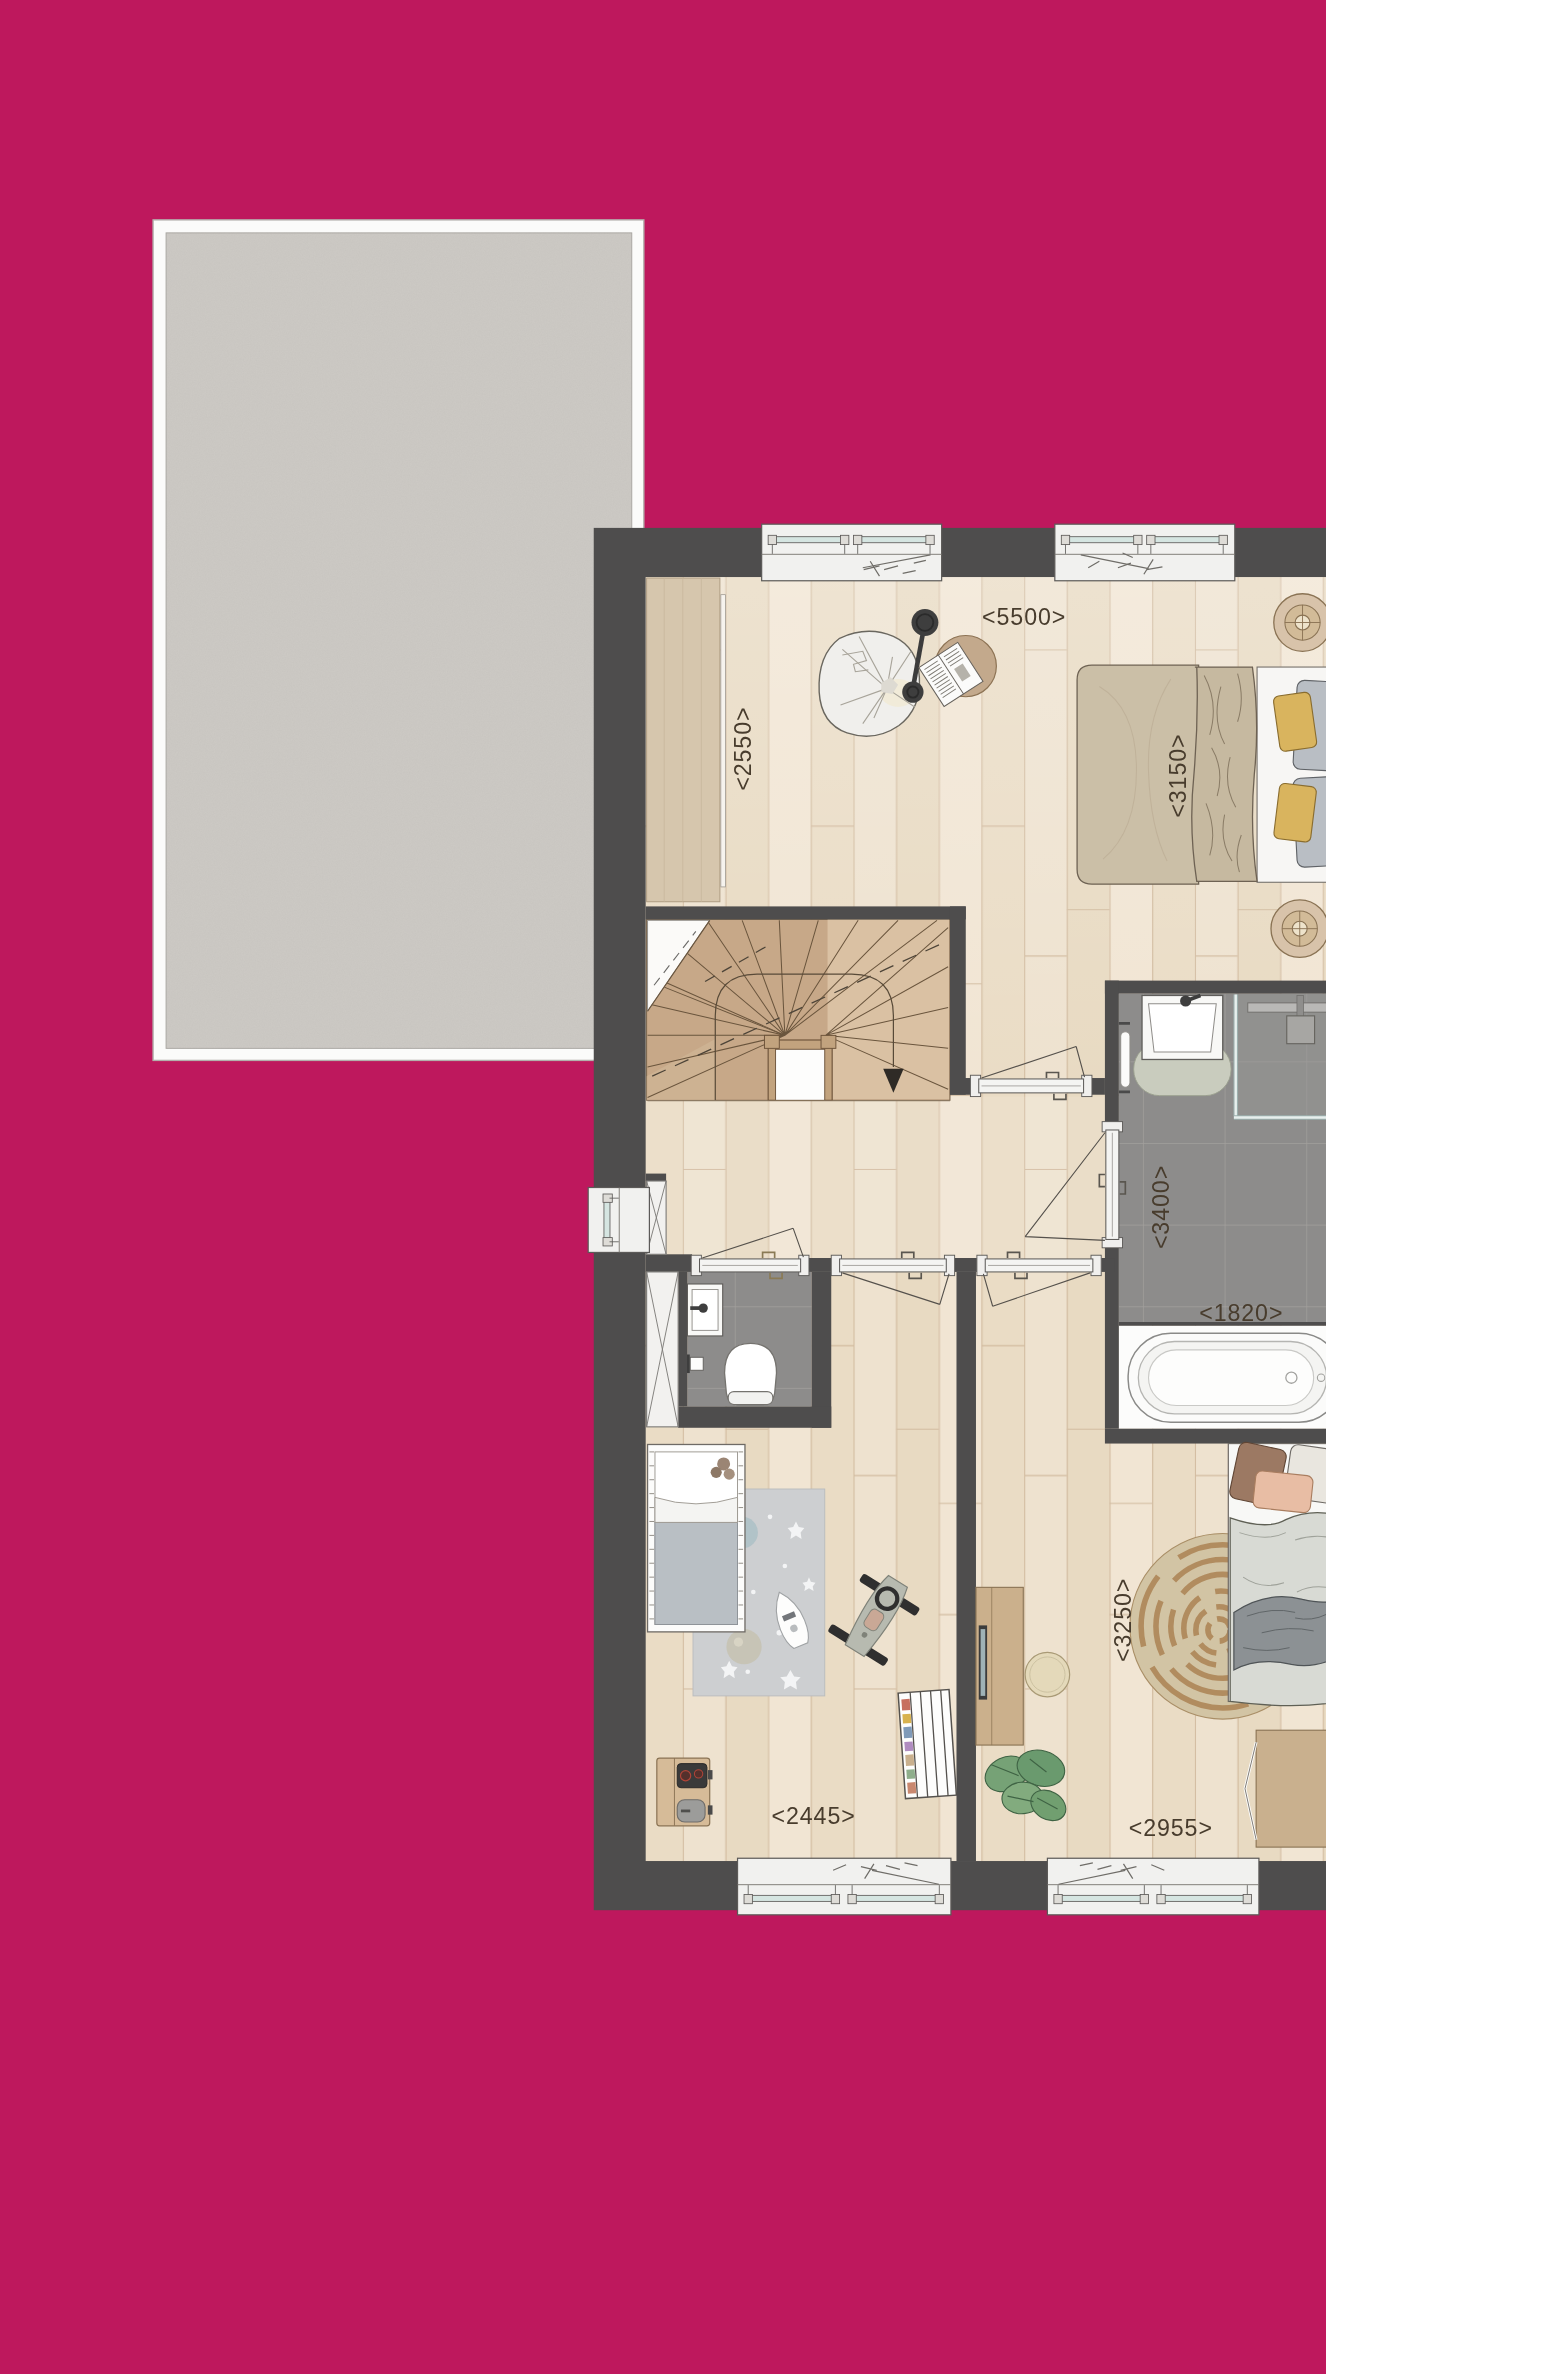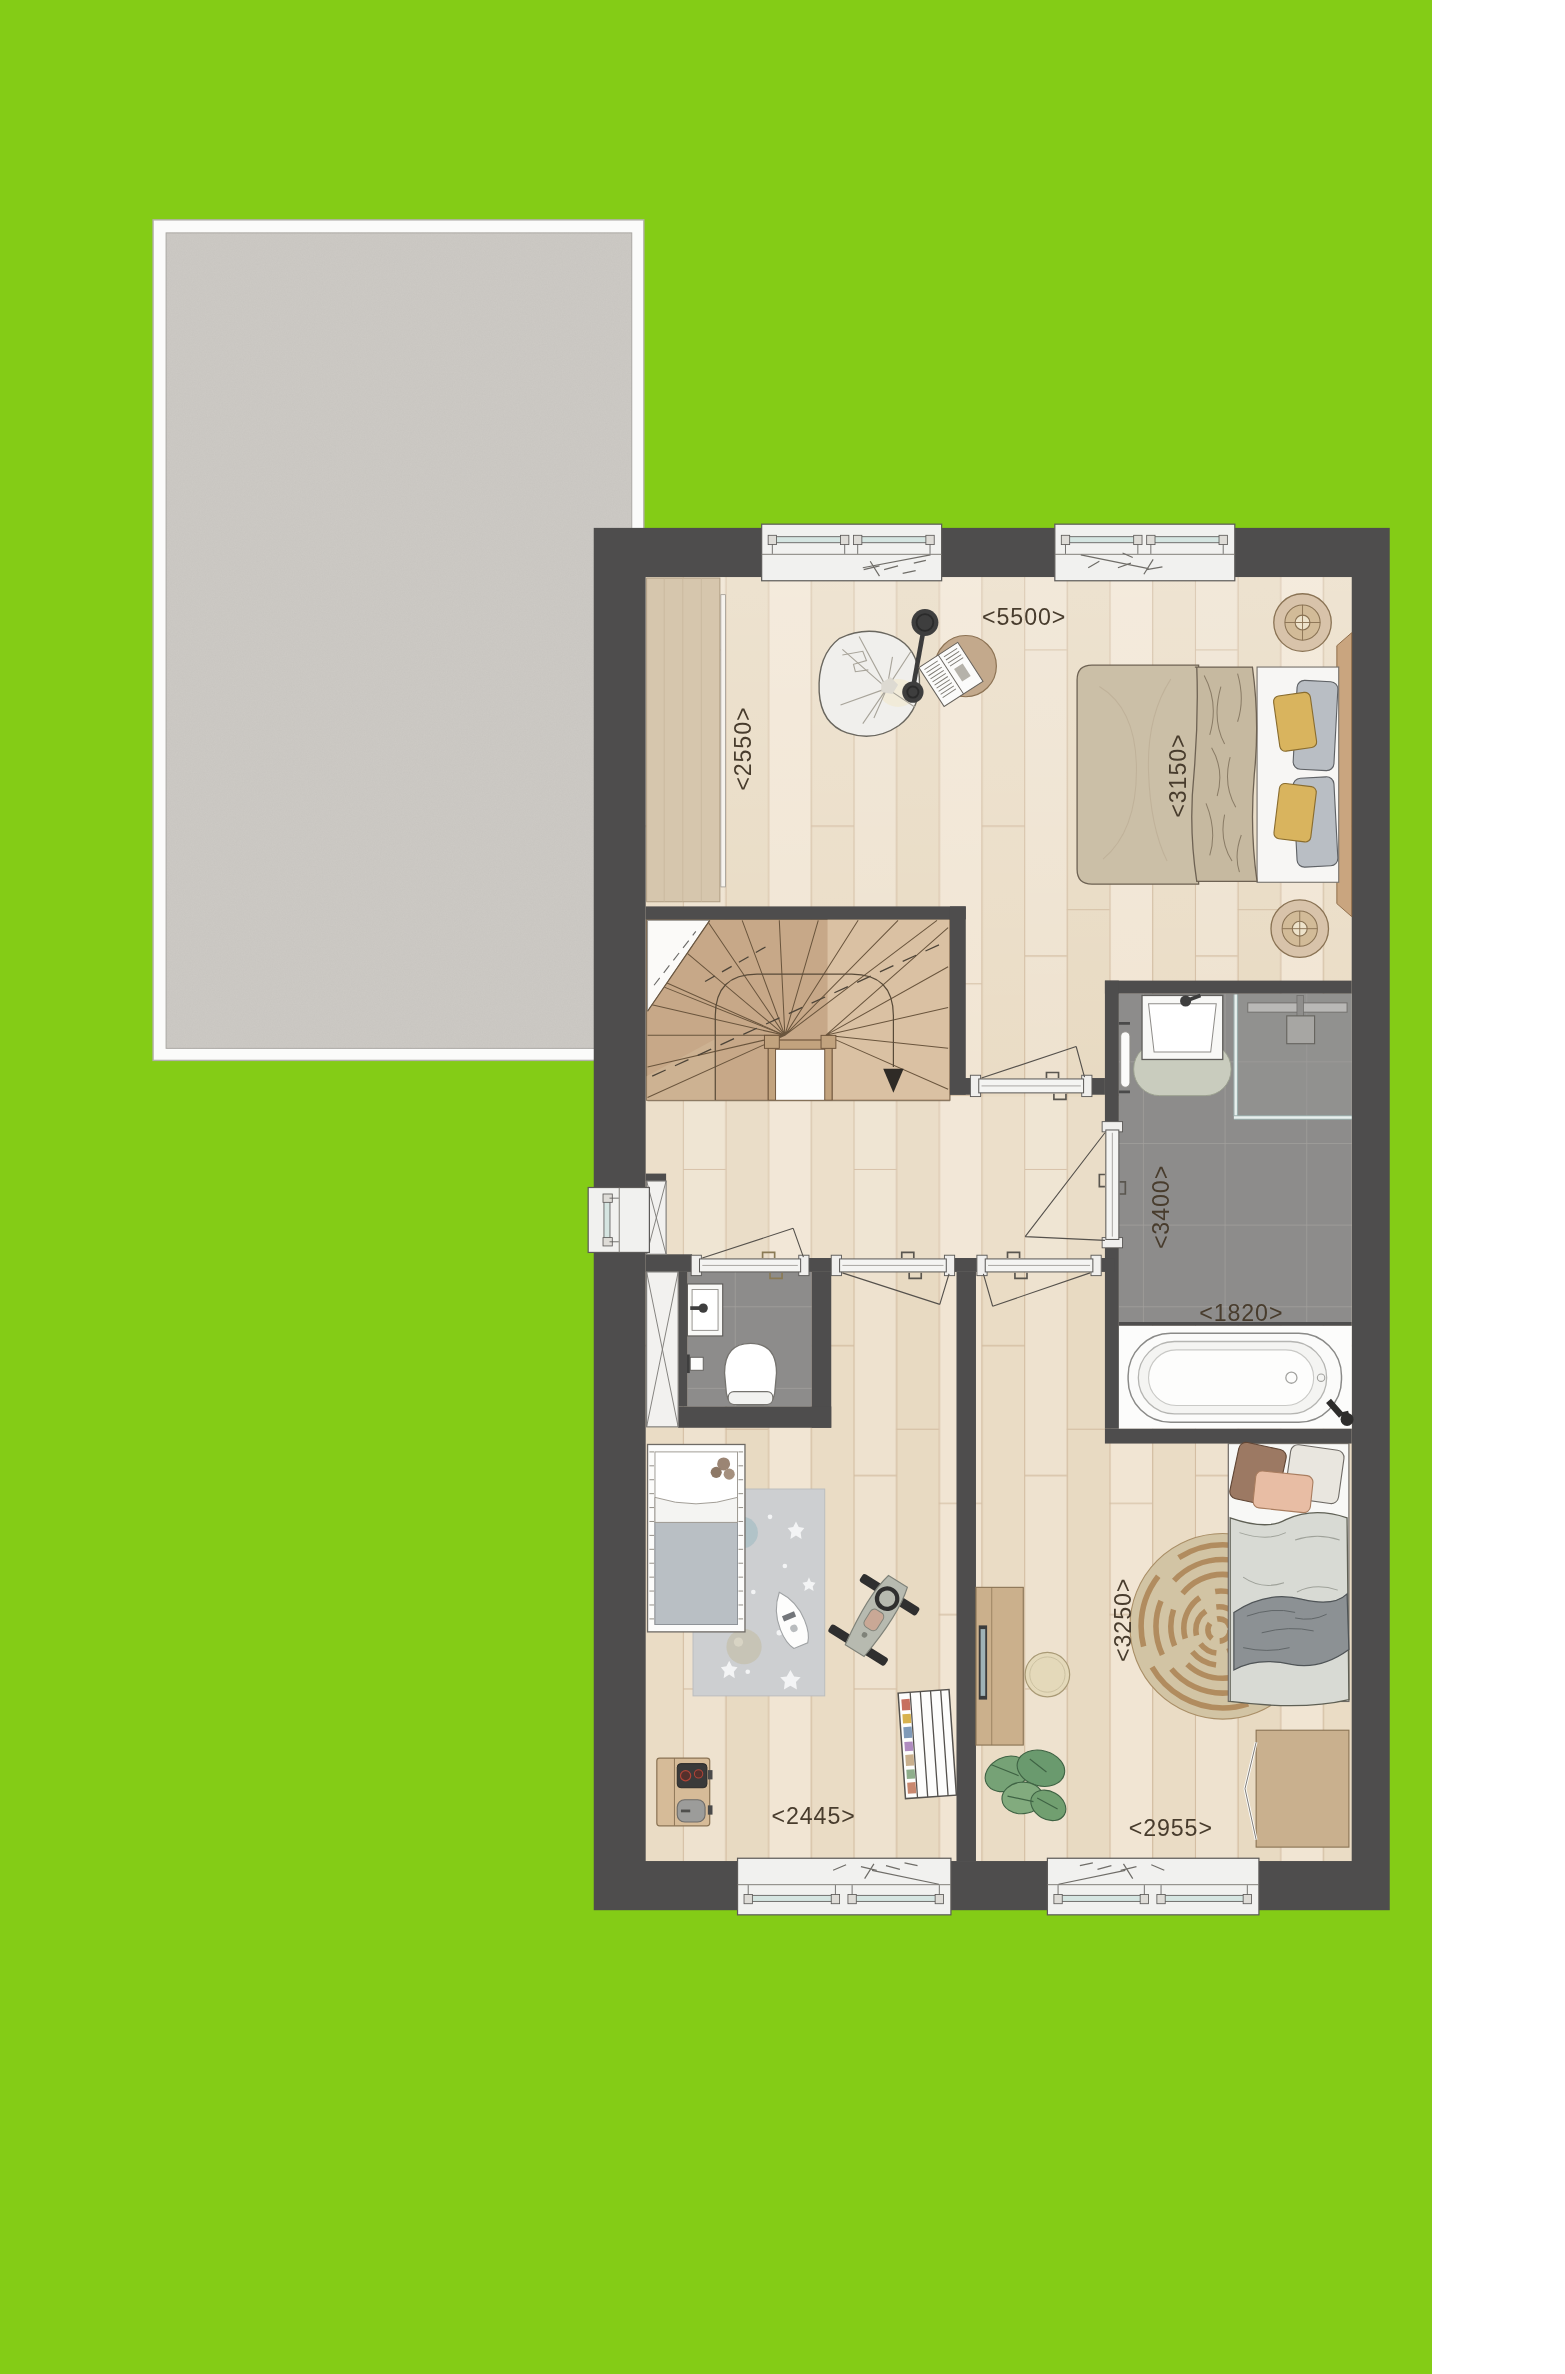--- a/index.html
+++ b/index.html
@@ -1,16 +1,16 @@
 <!DOCTYPE html>
 <html style="font-size:15px"><head>
 <meta charset="utf-8">
 <style>
   html,body{margin:0;padding:0;background:#ffffff;}
-  #page{position:relative;width:1432px;height:2375px;background:#84cc16;overflow:hidden;}
+  #page{position:relative;width:1326px;height:2375px;background:#be185d;overflow:hidden;}
   svg{position:absolute;left:0;top:0;}
   text{font-family:"Liberation Sans",sans-serif;fill:#483c2d;}
 </style>
 </head>
 <body>
 <div id="page">
 <svg width="1566" height="2375" viewBox="0 0 1688 2560">
 <defs>
   <pattern id="wood" width="184" height="560" patternUnits="userSpaceOnUse">
     <rect width="184" height="560" fill="#eaddc8"></rect>

